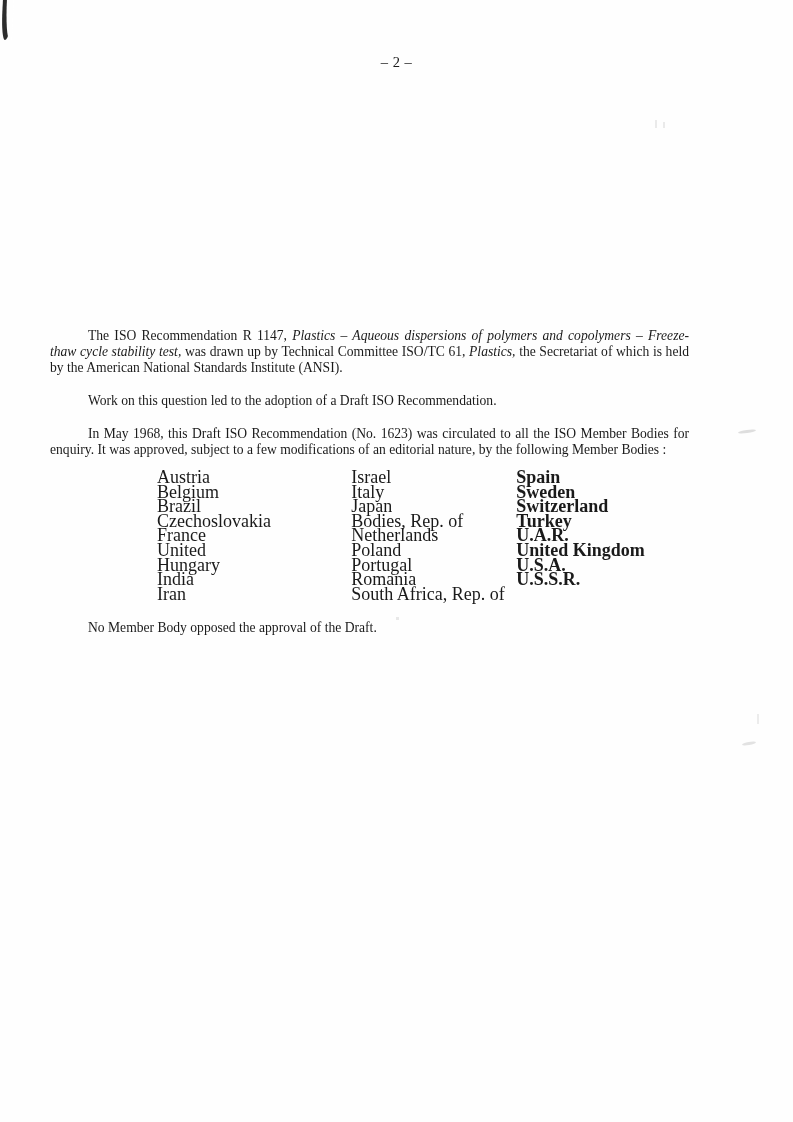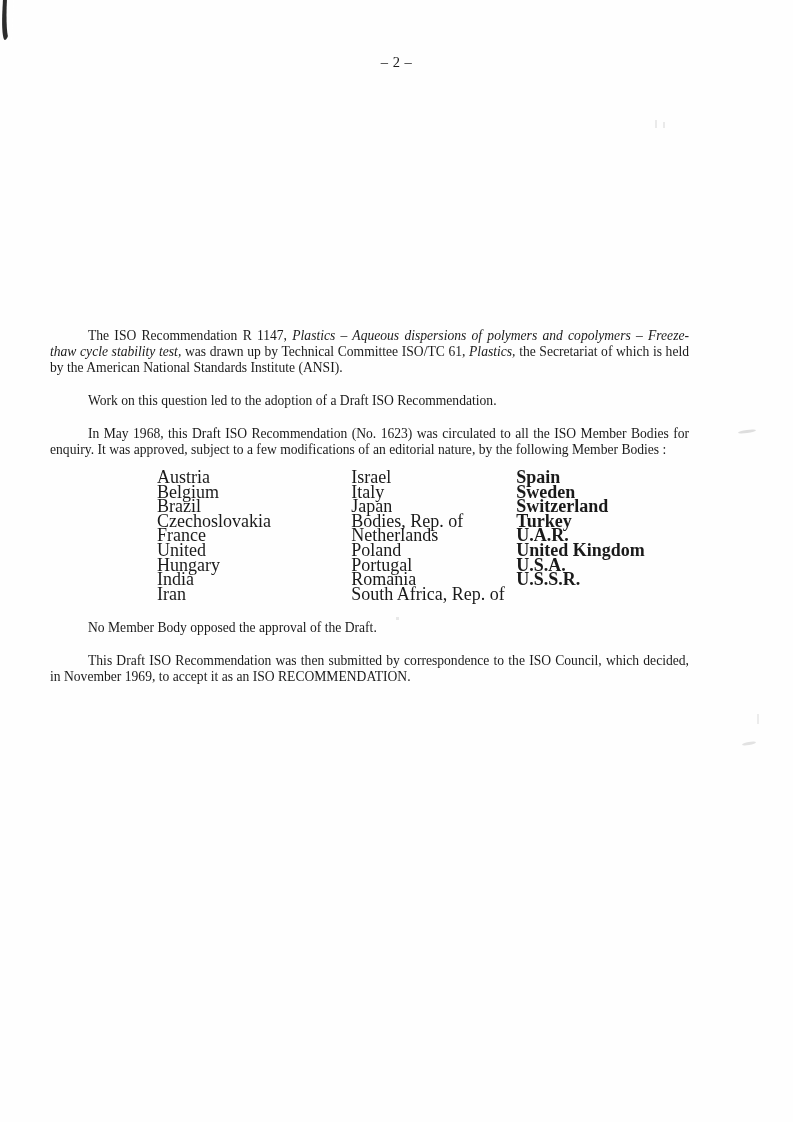--- a/index.html
+++ b/index.html
@@ -201,16 +201,15 @@
       <span class="member-item">Turkey</span>
       <span class="member-item">U.A.R.</span>
       <span class="member-item">United Kingdom</span>
       <span class="member-item">U.S.A.</span>
       <span class="member-item">U.S.S.R.</span>
     </div>
   </div>
 
   <div class="tail-block">
     <p class="para">No Member Body opposed the approval of the Draft.</p>
-    <p class="para">This Draft ISO Recommendation was then submitted by correspondence to the ISO Council, which decided, in November 1969, to accept it as an ISO RECOMMENDATION.</p>
   </div>
 
 </div>
 
 </body></html>

